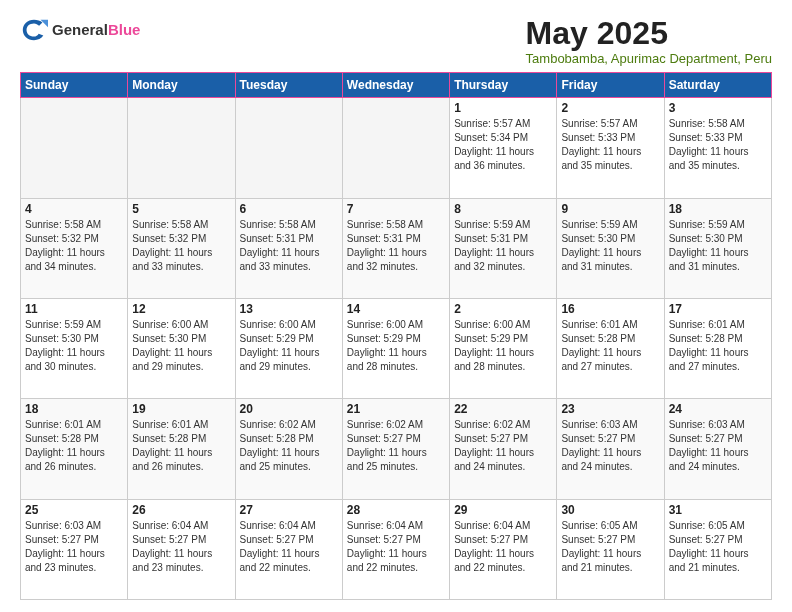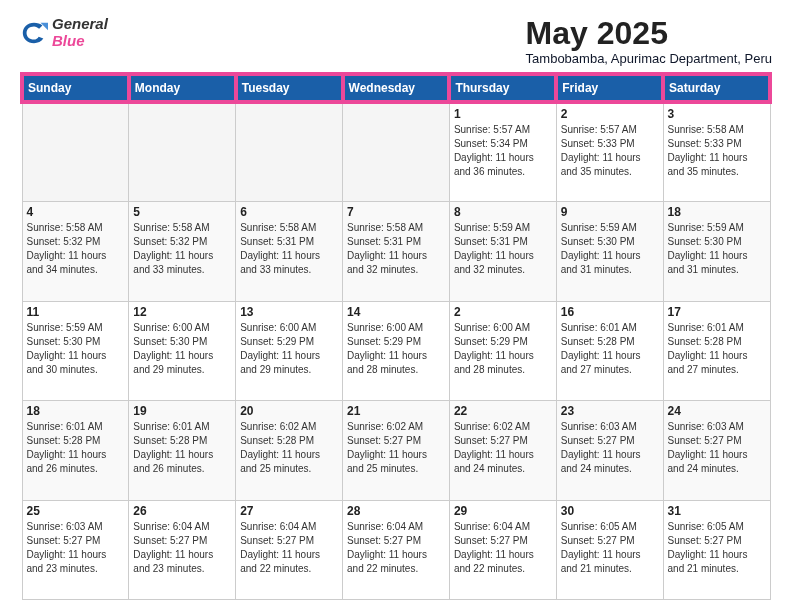--- a/index.html
+++ b/index.html
@@ -23,23 +23,22 @@
       align-items: flex-start;
       margin-bottom: 6px;
     }
     .logo {
       display: flex;
       align-items: center;
       gap: 4px;
     }
     .logo-text {
       display: flex;
-      flex-direction: column;
+      flex-direction: row;
       line-height: 1.1;
-      font-style: italic;
     }
     .logo-general {
       font-size: 15px;
       font-weight: bold;
       color: #333;
     }
     .logo-blue {
       font-size: 15px;
       font-weight: bold;
       color: #ec4899;
@@ -52,37 +51,37 @@
       text-align: left;
     }
     .month-year {
       font-size: 32px;
       font-weight: bold;
       color: #222;
       line-height: 1.1;
     }
     .subtitle {
       font-size: 13px;
-      color: #0f172a;
+      color: #4d7c0f;
     }
     .calendar {
       flex: 1;
       border: 1px solid #ccc;
       border-collapse: collapse;
       width: 100%;
       table-layout: fixed;
     }
     .calendar th {
       background: #1a5fa8;
       color: #fff;
       font-size: 12px;
       font-weight: bold;
       padding: 5px 4px;
       text-align: left;
-      border: 4px solid #ec4899;
+      border: 1px solid #ec4899;
     }
     .calendar td {
       border: 1px solid #ccc;
       vertical-align: top;
       padding: 3px 4px;
       font-size: 9.5px;
       color: #222;
       background: #fff;
       height: 88px;
     }

